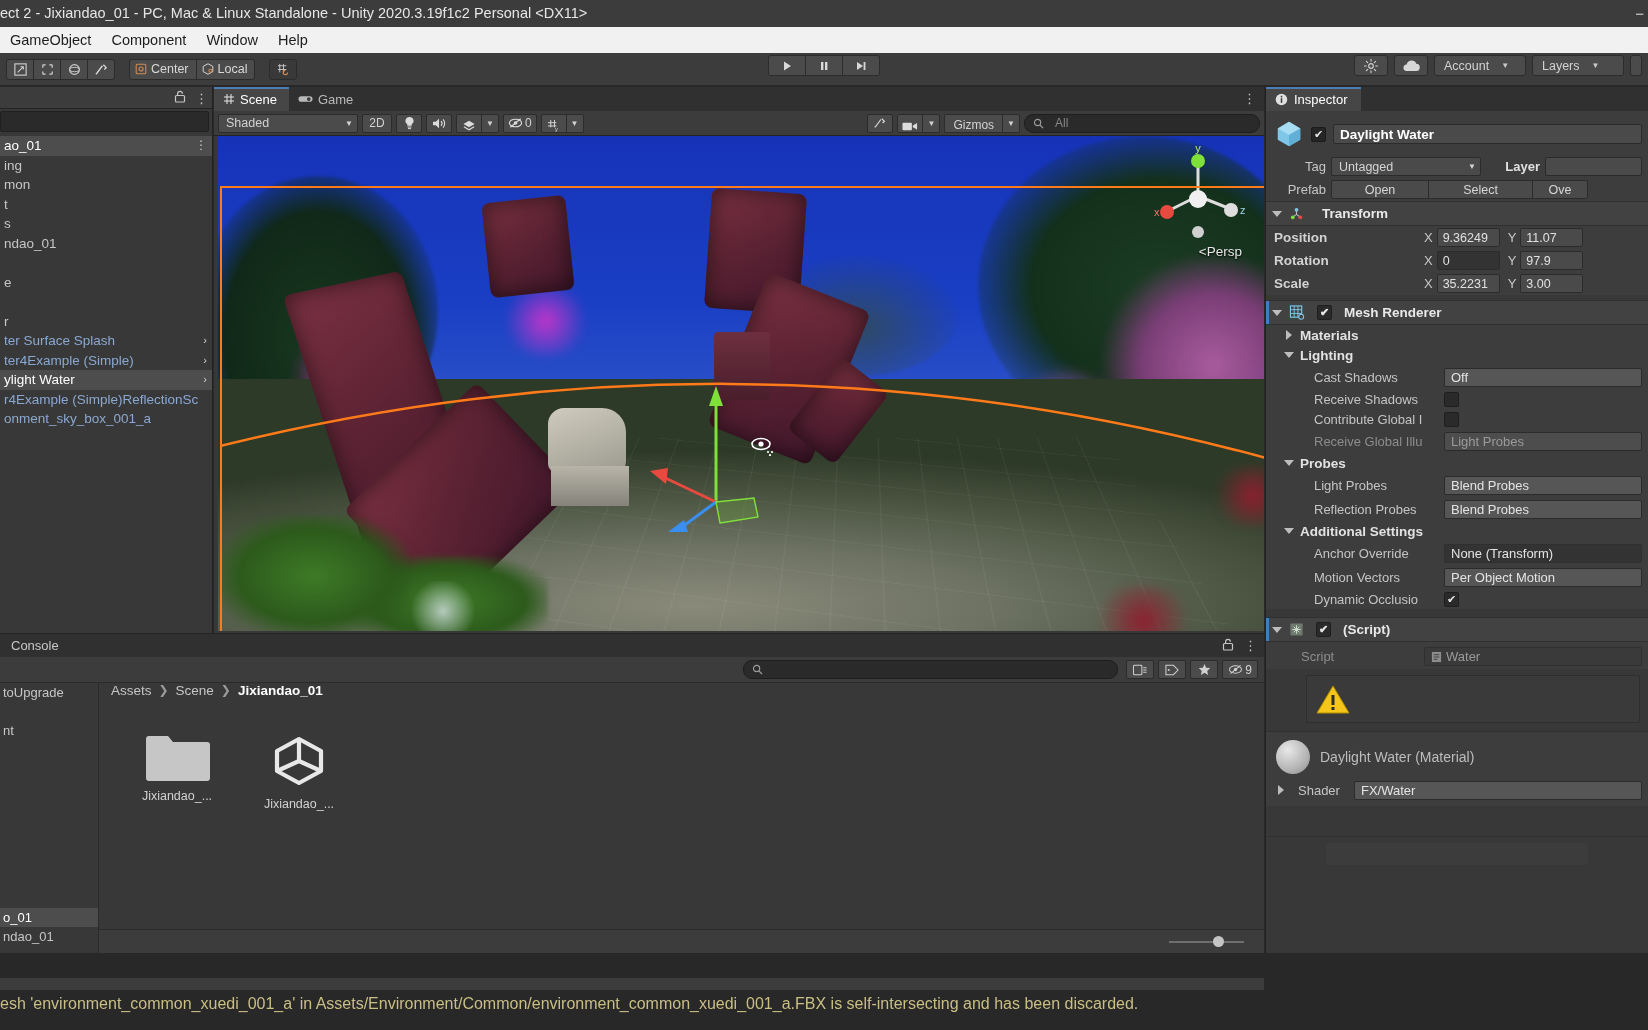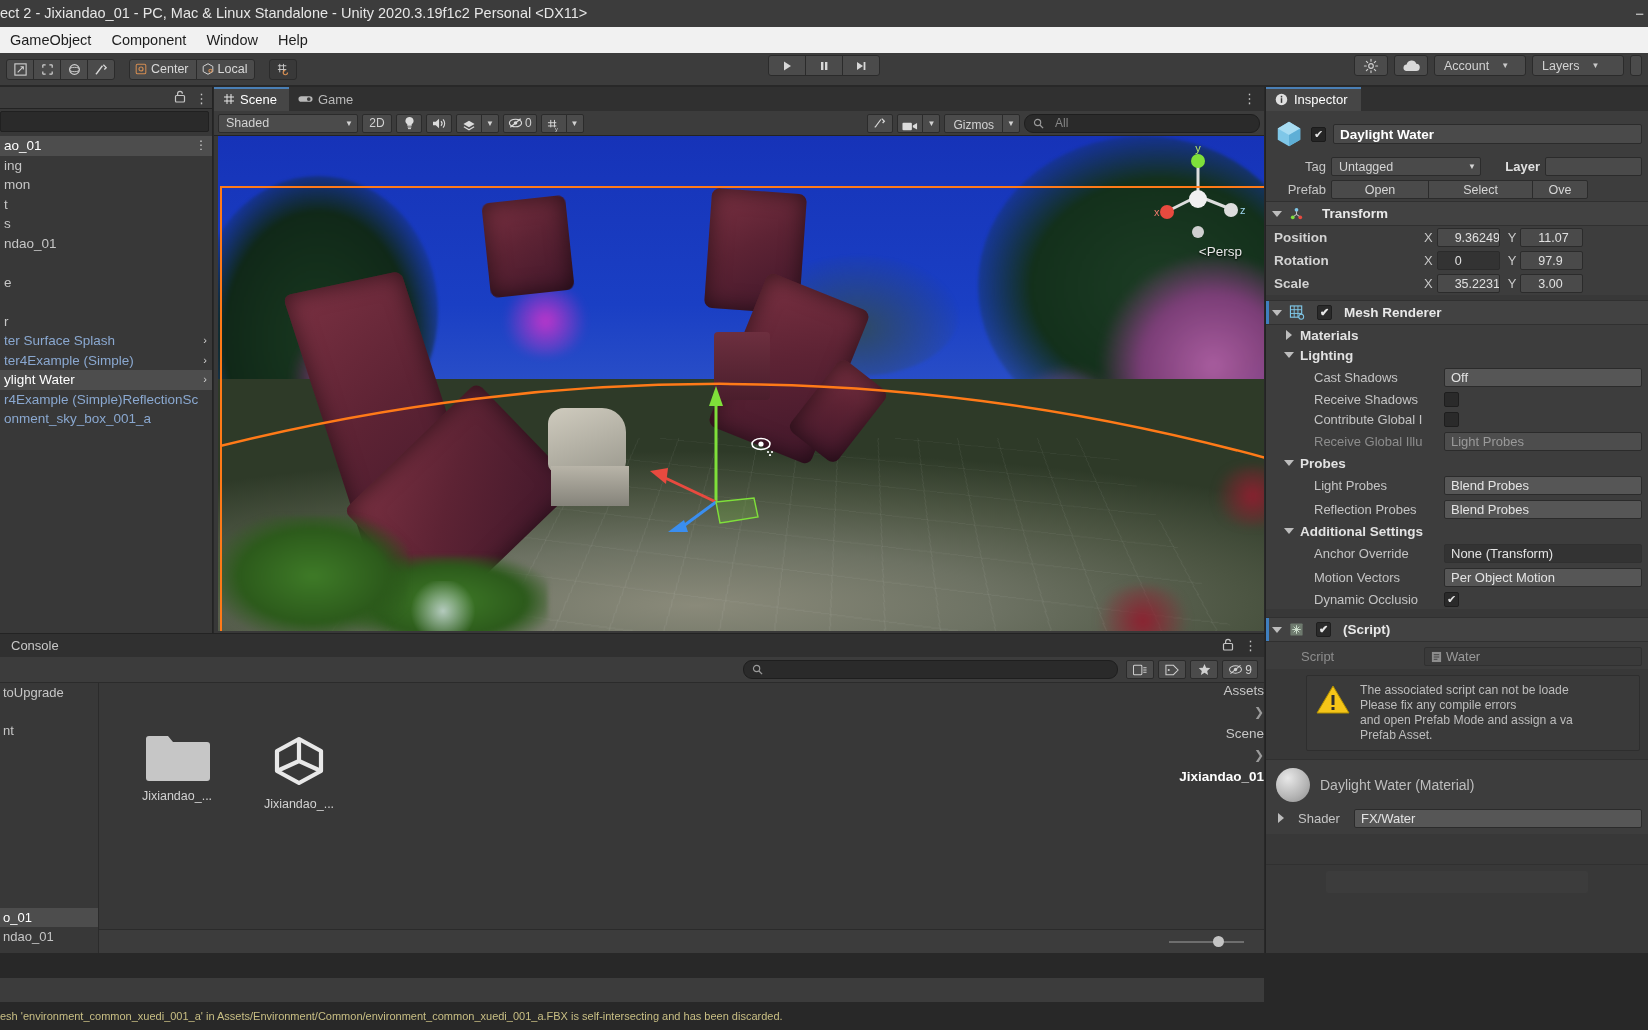--- a/index.html
+++ b/index.html
@@ -203,21 +203,21 @@
   .proj-body { position: absolute; left: 0; top: 49px; right: 0; bottom: 0; display: flex; }
   .proj-tree { width: 99px; background: #383838; border-right: 1px solid #2b2b2b; position: relative; font-size: 13px; }
   .ptrow { height: 19px; line-height: 19px; padding-left: 3px; color: #c6c6c6; white-space: nowrap; overflow: hidden; }
   .ptrow.sel { background: #4d4d4d; color: #fff; }
   .tree-scroll { position: absolute; left: 100px; top: 0; bottom: 0; width: 14px; background: #333; }
   .tree-thumb { position: absolute; left: 3px; top: 6px; width: 9px; height: 216px; background: #6b6b6b; border-radius: 4px; }
   .tri-up { position: absolute; left: 3px; top: 2px; width: 0; height: 0; border-left: 5px solid transparent; border-right: 5px solid transparent; border-bottom: 6px solid #a8a8a8; }
   .tri-dn { position: absolute; left: 3px; bottom: 3px; width: 0; height: 0; border-left: 5px solid transparent; border-right: 5px solid transparent; border-top: 6px solid #a8a8a8; }
 
   .proj-content { flex: 1; position: relative; background: #383838; }
-  .breadcrumb { height: 22px; display: flex; align-items: flex-end; gap: 7px; padding-left: 12px; font-size: 13.5px; color: #c6c6c6; flex-direction: column; }
+  .breadcrumb { height: 22px; display: flex; align-items: flex-start; gap: 7px; padding-left: 12px; font-size: 13.5px; color: #c6c6c6; }
   .breadcrumb .cur { color: #ffffff; font-weight: bold; }
   .breadcrumb .sep { color: #9b9b9b; font-size: 12px; }
   .asset-grid { display: flex; gap: 26px; padding: 26px 0 0 30px; }
   .asset { width: 96px; display: flex; flex-direction: column; align-items: center; gap: 8px; }
   .asset-label { font-size: 12.5px; color: #d2d2d2; white-space: nowrap; overflow: hidden; text-overflow: ellipsis; max-width: 92px; }
   .folder-ico { width: 66px; height: 50px; }
   .unity-ico { width: 64px; height: 58px; }
   .proj-bottom { position: absolute; left: 0; right: 0; bottom: 0; height: 24px; background: #3c3c3c; border-top: 1px solid #2b2b2b; display: flex; align-items: center; justify-content: flex-end; padding-right: 20px; }
   .zoom-slider { width: 75px; height: 2px; background: #6e6e6e; position: relative; }
   .zoom-knob { position: absolute; left: 44px; top: -5px; width: 11px; height: 11px; border-radius: 50%; background: #c4c4c4; }
@@ -263,21 +263,21 @@
   }
   .comp-header.selbar { box-shadow: inset 3px 0 0 #3f7fbf; }
   .tri { width: 0; height: 0; border-left: 5px solid transparent; border-right: 5px solid transparent; border-top: 6px solid #bdbdbd; margin-right: 1px; }
   .tri-right { width: 0; height: 0; border-top: 5px solid transparent; border-bottom: 5px solid transparent; border-left: 6px solid #bdbdbd; }
 
   .vec-row { display: flex; align-items: center; padding: 2px 0 2px 8px; font-size: 13px; background: #3d3d3d; }
   .vec-lbl { width: 150px; color: #d2d2d2; font-weight: bold; font-size: 13.5px; }
   .ax { color: #c8c8c8; font-size: 13px; margin-right: 4px; }
   .numfld {
     height: 19px; width: 63px; background: #4a4a4a; border: 1px solid #2b2b2b; border-radius: 2px;
-    display: flex; align-items: center; padding-left: 17px; font-size: 12.5px; color: #e0e0e0;
+    display: flex; align-items: center; padding-left: 5px; font-size: 12.5px; color: #e0e0e0;
     margin-right: 8px; overflow: hidden; white-space: nowrap;
   }
   .numfld.dk { background: #333; }
 
   .sub-row { display: flex; align-items: center; padding: 2.5px 6px 2.5px 8px; font-size: 13px; background: #3d3d3d; }
   .sub-lbl { color: #c4c4c4; font-size: 13px; }
   .sub-lbl.ind1 { padding-left: 27px; }
   .sub-lbl.ind2 { padding-left: 40px; }
   .sub-lbl.dim { color: #8d8d8d; }
   .grp-lbl { font-weight: bold; color: #e2e2e2; font-size: 13.5px; }
@@ -294,23 +294,23 @@
     display: flex; gap: 9px; padding: 7px 8px; align-items: flex-start;
   }
   .warn-text { font-size: 12.2px; line-height: 15px; color: #bdbdbd; white-space: nowrap; }
 
   .mat-header { display: flex; align-items: center; gap: 10px; padding: 8px 8px 4px 10px; background: #3d3d3d; }
   .mat-ball { width: 34px; height: 34px; border-radius: 50%; background: radial-gradient(circle at 35% 30%, #e8e8e8, #b4b4b4 60%, #8c8c8c); }
   .mat-title { font-size: 14px; color: #bdbdbd; }
 
   
   .statusbar {
-    position: absolute; left: 0; bottom: 0; width: 1648px; height: 28px;
+    position: absolute; left: 0; bottom: 12px; width: 1648px; height: 28px;
     background: #282828; display: flex; align-items: center;
-    font-size: 11px; color: #c9bf84; white-space: nowrap; overflow: hidden;
+    font-size: 16px; color: #c9bf84; white-space: nowrap; overflow: hidden;
   }
   .sb-strip { position: absolute; left: 0; bottom: 26px; width: 1264px; height: 26px; background: #3c3c3c; }
 </style>
 </head>
 <body>
 
 <div class="app">
 
   <div class="titlebar">
     <span class="ttext">ect 2 - Jixiandao_01 - PC, Mac &amp; Linux Standalone - Unity 2020.3.19f1c2 Personal &lt;DX11&gt;</span>
@@ -907,26 +907,20 @@
           </svg>
         <span>Water</span>
       </div>
     </div>
     <div class="warnbox">
       <svg width="36" height="32" viewBox="0 0 36 32">
         <path d="M18 3 L34 30 H2 Z" fill="#f5c518" stroke="#b08f00" stroke-width="1"></path>
         <rect x="16.5" y="12" width="3" height="10" fill="#2e2e2e"></rect>
         <rect x="16.5" y="24" width="3" height="3" fill="#2e2e2e"></rect>
       </svg>
-      <div>
-        <div class="warn-text">The associated script can not be loade</div>
-        <div class="warn-text">Please fix any compile errors</div>
-        <div class="warn-text">and open Prefab Mode and assign a va</div>
-        <div class="warn-text">Prefab Asset.</div>
-      </div>
     </div>
 
     <div style="height:1px;background:#303030"></div>
     <div class="mat-header">
       <div class="mat-ball"></div>
       <span class="mat-title">Daylight Water (Material)</span>
     </div>
     <div class="sub-row" style="padding-bottom:6px">
       <span class="tri-right" style="margin-left:4px;margin-right:14px"></span>
       <span class="sub-lbl" style="width:56px">Shader</span>

